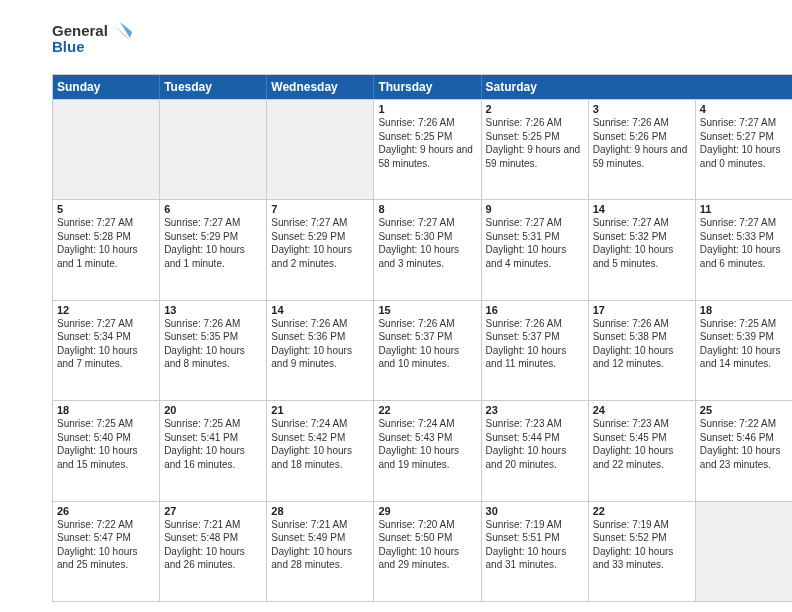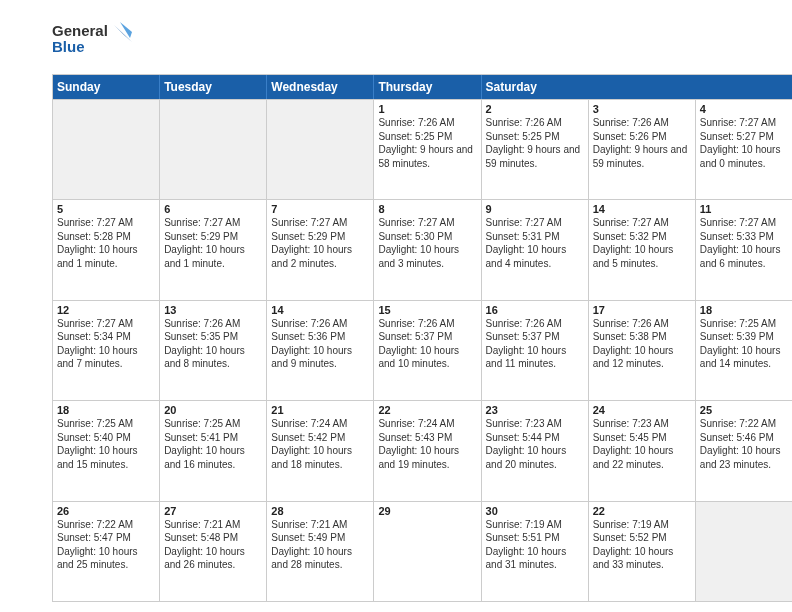--- a/index.html
+++ b/index.html
@@ -298,20 +298,23 @@
 Daylight: 10 hours and 26 minutes.</div>
           </div>
           <div class="cal-cell">
             <div class="cell-day">28</div>
             <div class="cell-info" style="white-space: pre-line;">Sunrise: 7:21 AM
 Sunset: 5:49 PM
 Daylight: 10 hours and 28 minutes.</div>
           </div>
           <div class="cal-cell">
             <div class="cell-day">29</div>
+            <div class="cell-info" style="white-space: pre-line;">Sunrise: 7:20 AM
+Sunset: 5:50 PM
+Daylight: 10 hours and 29 minutes.</div>
           </div>
           <div class="cal-cell">
             <div class="cell-day">30</div>
             <div class="cell-info" style="white-space: pre-line;">Sunrise: 7:19 AM
 Sunset: 5:51 PM
 Daylight: 10 hours and 31 minutes.</div>
           </div>
           <div class="cal-cell">
             <div class="cell-day">22</div>
             <div class="cell-info" style="white-space: pre-line;">Sunrise: 7:19 AM

